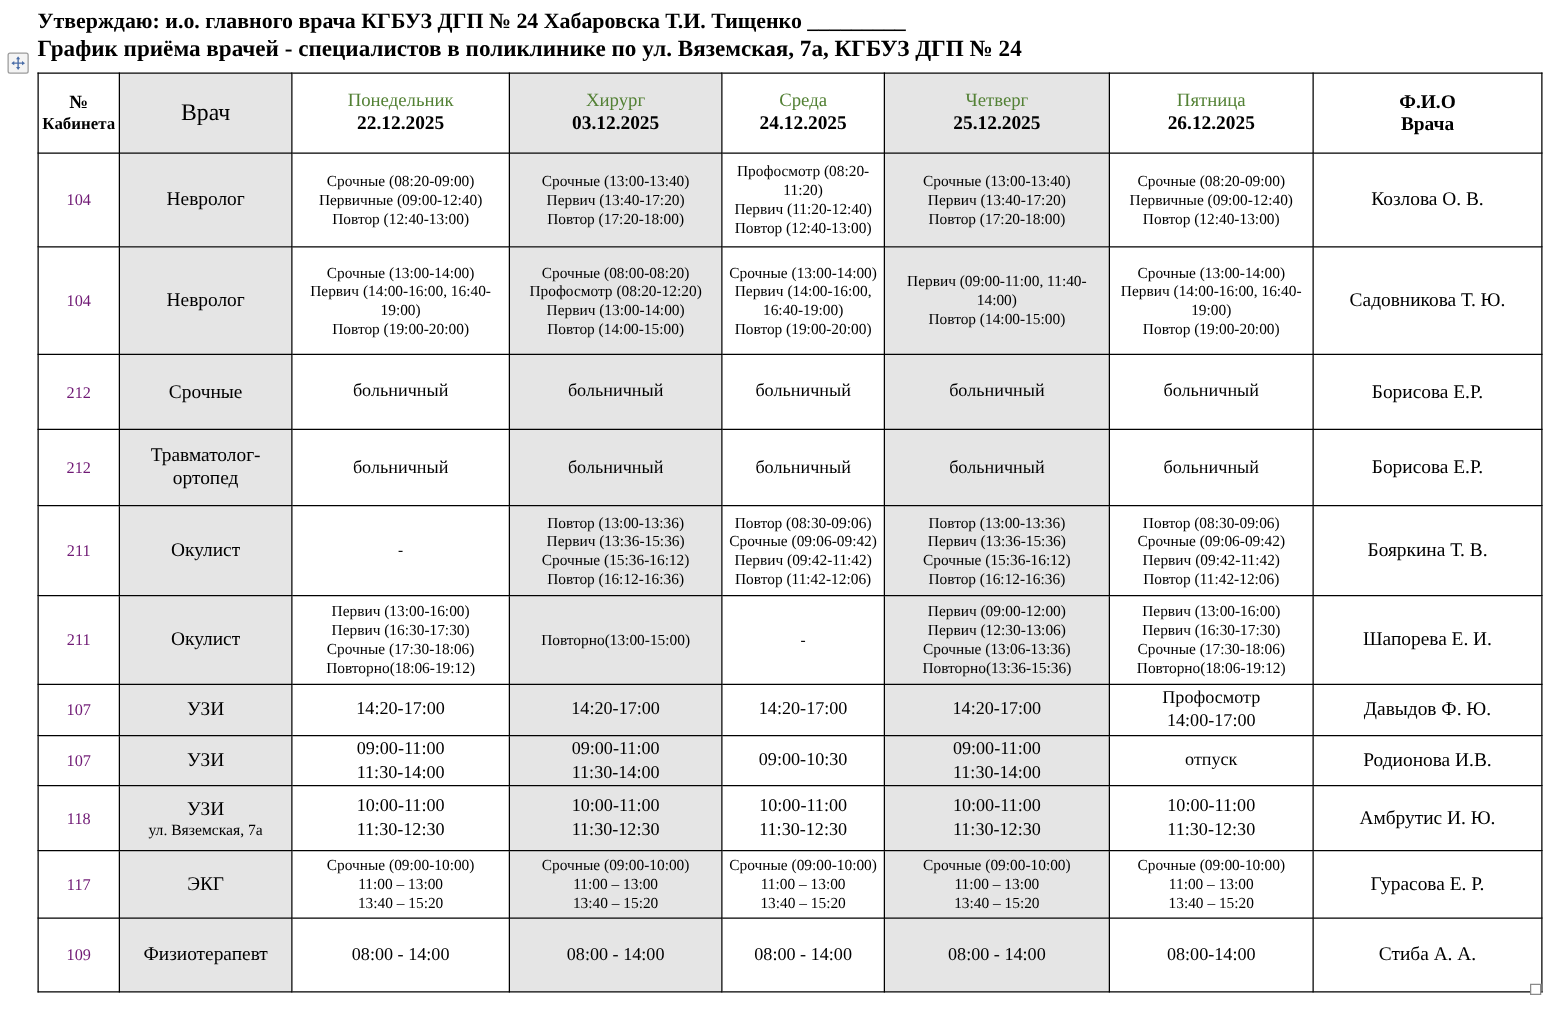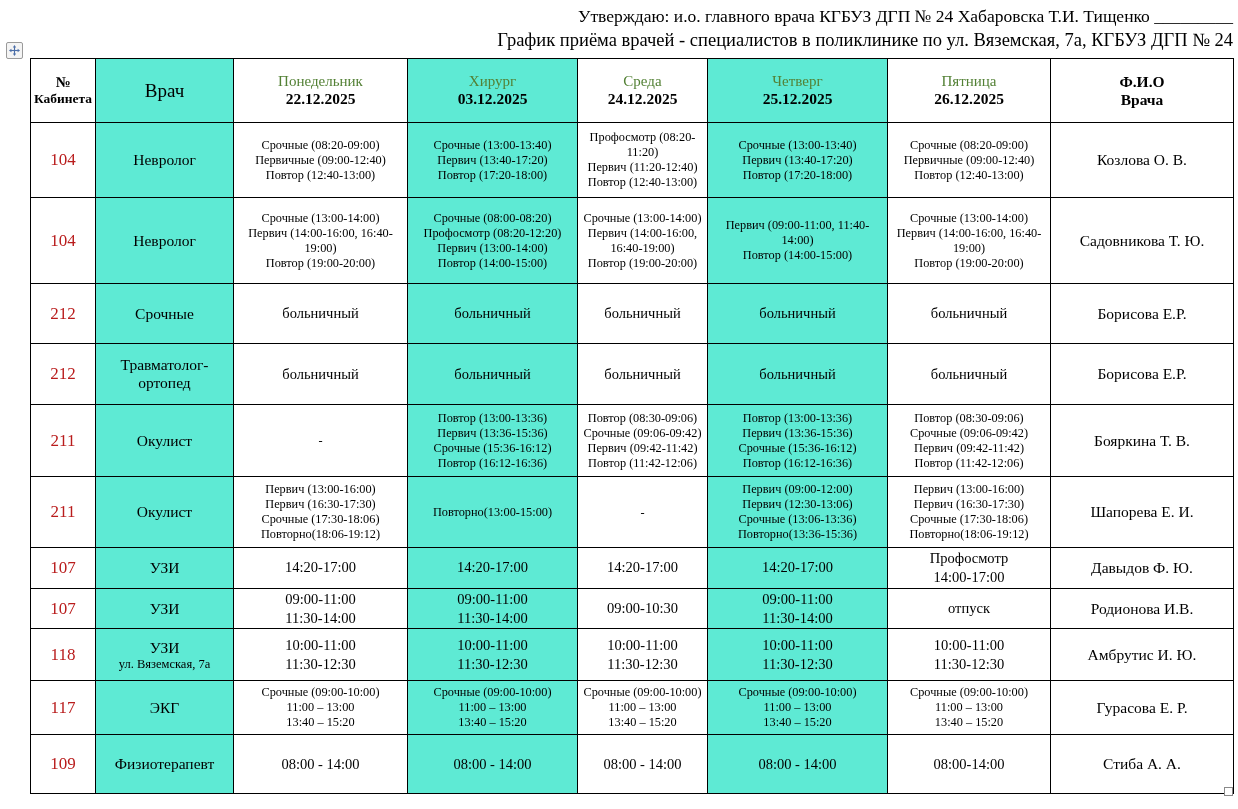--- a/index.html
+++ b/index.html
@@ -1,50 +1,50 @@
 <!DOCTYPE html>
 <html lang="ru"><head>
 <meta charset="utf-8">
 <style>
   html,body{margin:0;padding:0;}
   body{
     width:1238px;height:809px;position:relative;background:#ffffff;
     font-family:"Liberation Serif","DejaVu Serif",serif;color:#000;
     overflow:hidden;
   }
-  .title-line{position:absolute;left:30px;width:1203px;text-align:right;font-weight:normal;}
+  .title-line{position:absolute;left:30px;width:1203px;text-align:left;font-weight:bold;}
   .title-1{top:6px;font-size:17.5px;}
   .title-2{top:30px;font-size:18.5px;}
   .move-handle{
     position:absolute;left:6px;top:42px;width:15px;height:15px;
     background:#f4f4f4;border:1px solid #9a9a9a;border-radius:2px;
     display:flex;align-items:center;justify-content:center;cursor:move;
   }
   .resize-handle{
     position:absolute;left:1224px;top:787px;width:7px;height:7px;
     background:#fff;border:1px solid #8a8a8a;
   }
   table.sched-table{
     position:absolute;left:30px;top:58px;width:1203px;
     border-collapse:collapse;table-layout:fixed;
   }
   .sched-table td,.sched-table th{
     border:1px solid #000;text-align:center;vertical-align:middle;
     padding:1px 2px;overflow:hidden;font-weight:normal;
   }
   .sched-table{border:1.5px solid #000;}
-  .green{background:#5eead4;}
+  .green{background:#e5e5e5;}
   .hwrap{display:flex;flex-direction:column;justify-content:space-evenly;height:100%;}
   .num-h{font-weight:bold;font-size:15px;}
   .num-h2{font-weight:bold;font-size:13.5px;}
   .vrach-h{font-size:19px;}
   .dayname{color:#538135;font-weight:normal;font-size:15px;}
   .daydate{font-weight:bold;font-size:15.5px;}
   .fio-h{font-weight:bold;font-size:15.5px;}
-  .cab{color:#b91c1c;font-weight:bold;font-size:17px;}
+  .cab{color:#701a75;font-weight:bold;font-size:13px;}
   .doctor{font-size:15.5px;line-height:1.15;margin-top:28px;}
   .doctor .sub{font-size:12.5px;}
   .sched{font-size:14.5px;line-height:1.3;}
   .sched.dense{font-size:12.3px;line-height:1.22;}
   .fio{font-size:15.5px;}
 </style>
 </head>
 <body>
 
 <div class="title-line title-1">Утверждаю: и.о. главного врача КГБУЗ ДГП № 24 Хабаровска Т.И. Тищенко _________</div>

